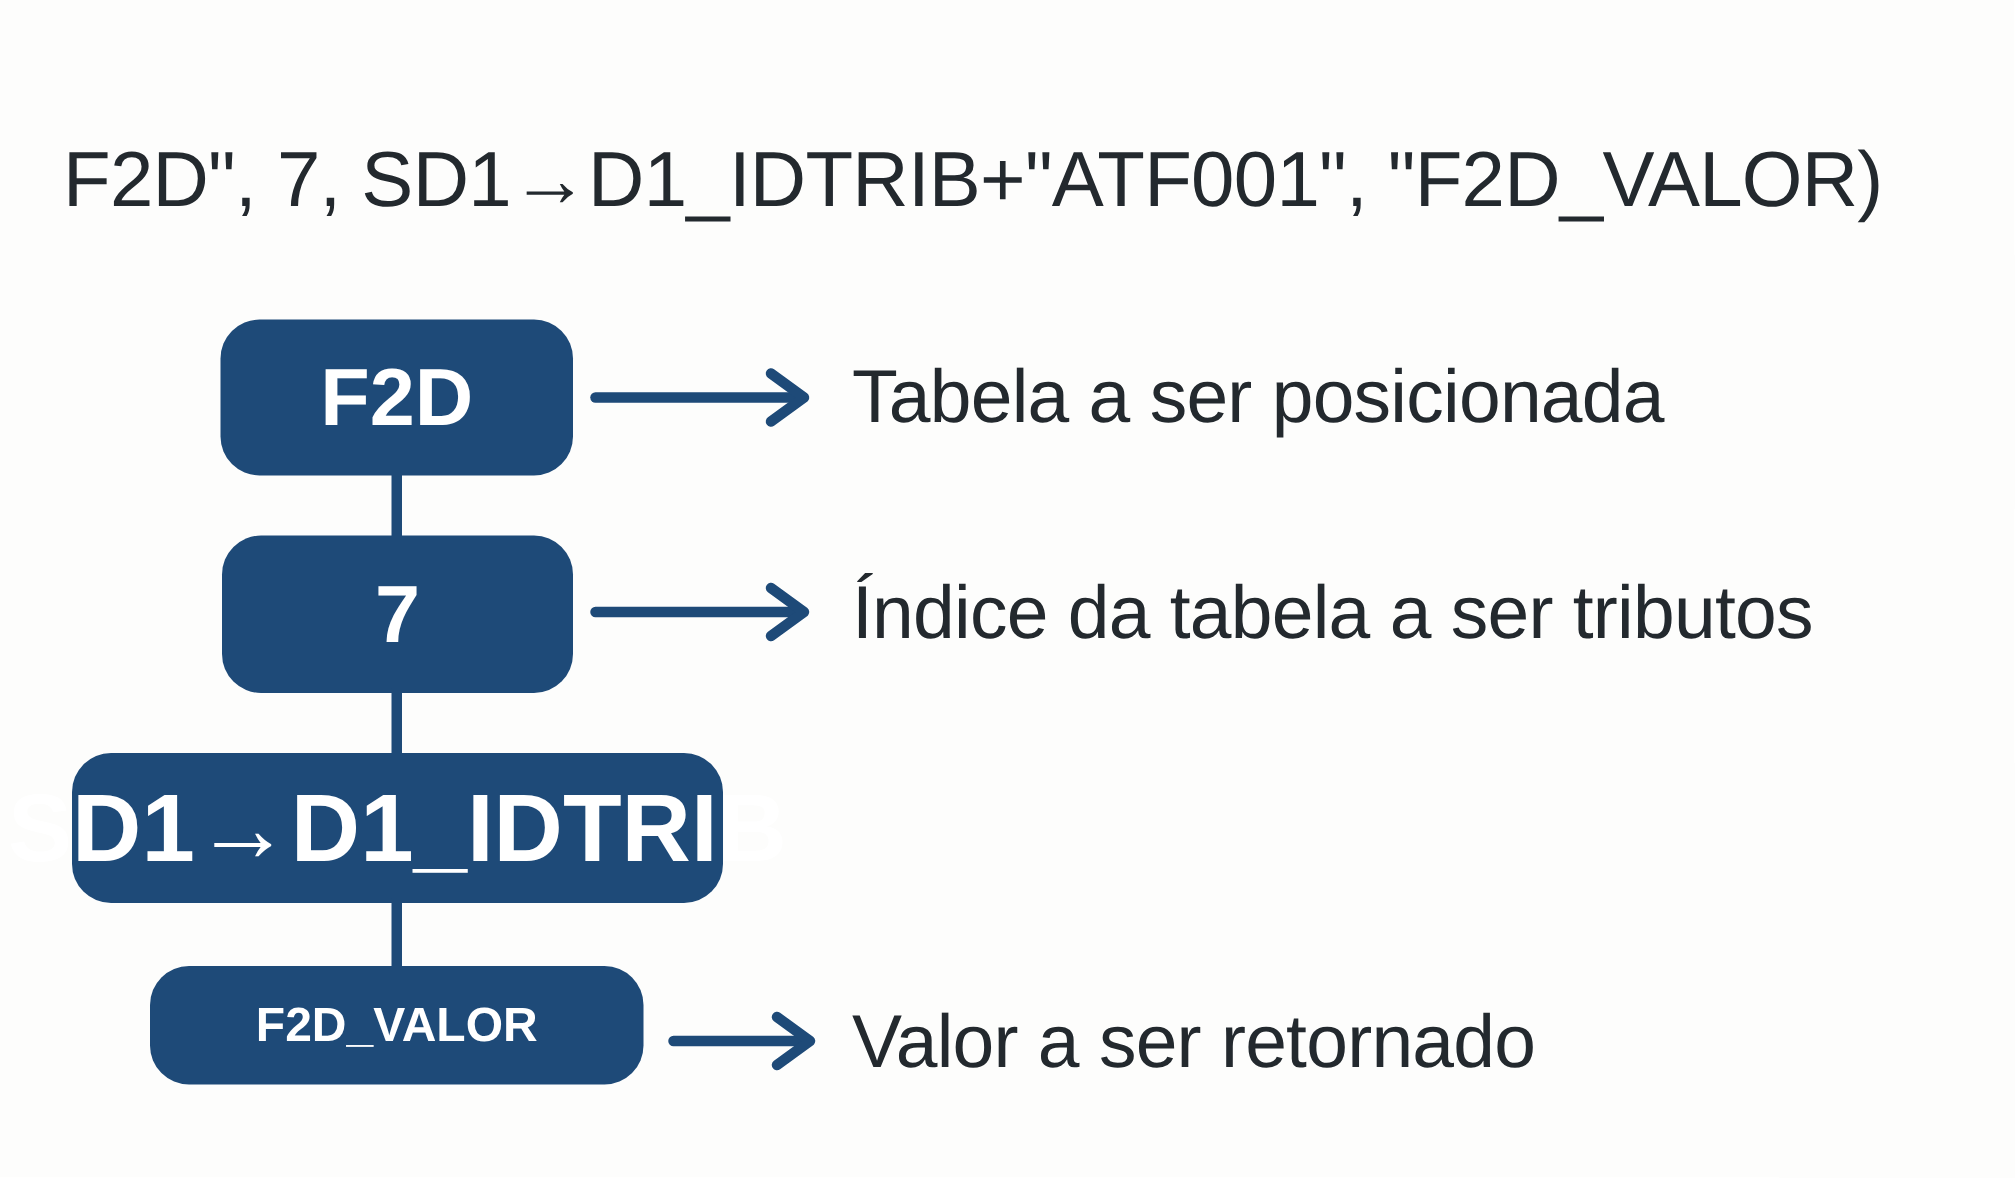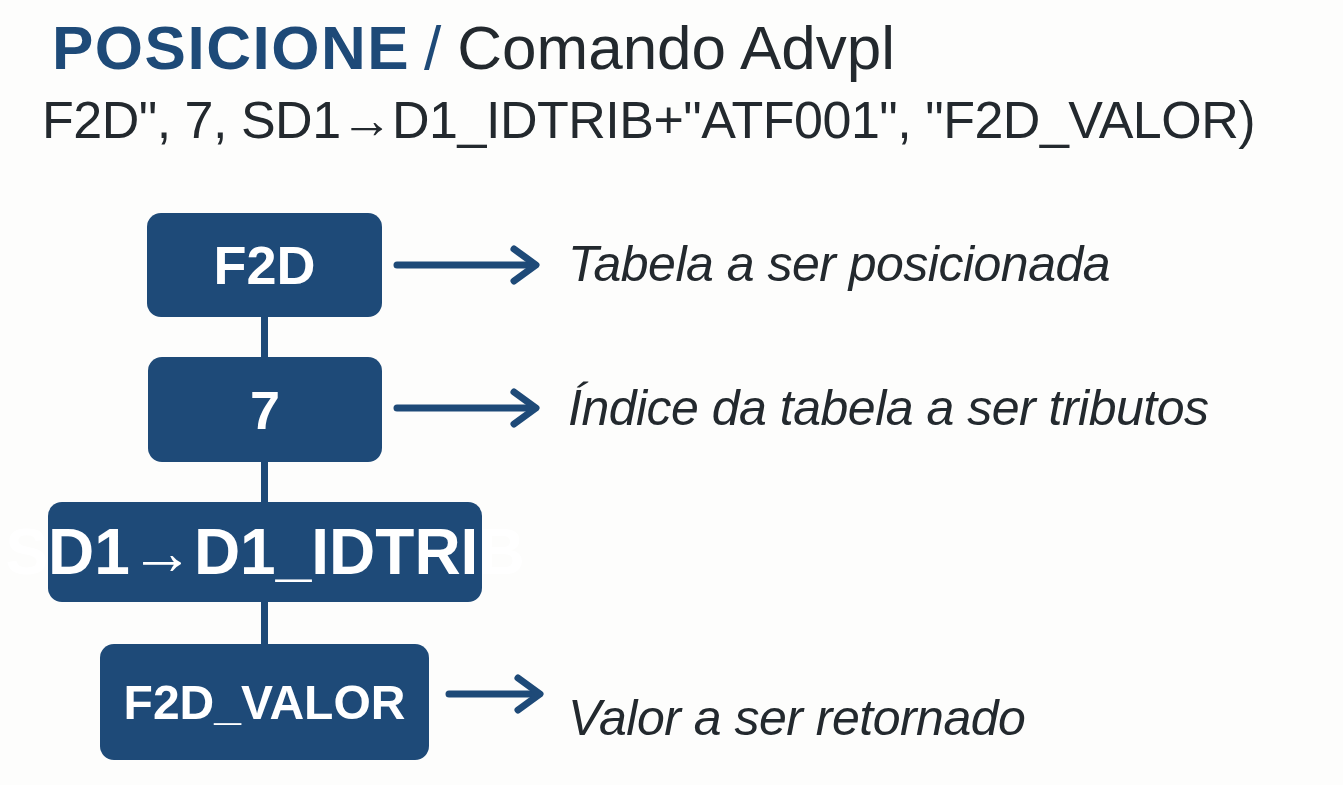--- a/index.html
+++ b/index.html
@@ -12,57 +12,54 @@
   .title { position:absolute; left:52px; top:14px; font-size:62px; line-height:1.1; white-space:nowrap; }
   .title .cmd { color:#1e4a78; font-weight:700; letter-spacing:1.5px; }
   .title .sep { color:#1e4a78; font-weight:400; margin:0 16px 0 14px; }
   .title .sub { color:#23292e; font-weight:400; }
   .code {
     position:absolute; left:42px; top:92px; font-size:52px; line-height:1.1;
     color:#23292e; white-space:nowrap; letter-spacing:-0.5px;
   }
   
   .node {
-    position:absolute; background:#1e4a78; border-radius:14px;
+    position:absolute; background:#1e4a78; border-radius:26px;
     display:flex; align-items:center; justify-content:center;
     color:#ffffff; font-weight:700; white-space:nowrap;
   }
   .node1 { left:147px; top:213px; width:235px; height:104px; font-size:54px; }
   .node2 { left:148px; top:357px; width:234px; height:105px; font-size:54px; }
   .node3 { left:48px;  top:502px; width:434px; height:100px; font-size:64px; }
-  .node4 { left:100px; top:644px; width:329px; height:116px; font-size:48px; }
+  .node4 { left:100px; top:644px; width:329px; height:79px; font-size:32px; }
   
   .connector { position:absolute; left:261px; width:7px; background:#1e4a78; }
   .c1 { top:314px; height:46px; }
   .c2 { top:459px; height:46px; }
   .c3 { top:599px; height:48px; }
   
   .arrow { position:absolute; }
   .a1 { left:393px; top:242px; }
   .a2 { left:393px; top:385px; }
   .a4 { left:445px; top:671px; }
   .arrow svg { display:block; }
   
   .desc {
     position:absolute; left:568px; height:60px; line-height:60px;
-    font-size:50px; color:#23292e; white-space:nowrap; letter-spacing:-0.5px;font-style:italic;
+    font-size:50px; color:#23292e; white-space:nowrap; letter-spacing:-0.5px;
   }
   .d1 { top:234px; }
   .d2 { top:378px; }
   .d3 { top:522px; }
-  .d4 { top:688px;text-align:right; }
+  .d4 { top:664px;text-align:right; }
 </style>
 </head>
 <body>
 
 <div class="canvas">
 
-  <div class="title">
-    <span class="cmd">POSICIONE</span><span class="sep">/</span><span class="sub">Comando Advpl</span>
-  </div>
   <div class="code">F2D", 7, SD1→D1_IDTRIB+"ATF001", "F2D_VALOR)</div>
 
   <div class="node node1">
     <span>F2D</span>
   </div>
   <div class="connector c1"></div>
   <div class="arrow a1">
     <svg width="152" height="46" viewBox="0 0 152 46" fill="none">
       <path d="M4 23 H138" stroke="#1e4a78" stroke-width="7" stroke-linecap="round"></path>
       <path d="M121 7 L143 23 L121 39" stroke="#1e4a78" stroke-width="7" stroke-linecap="round" stroke-linejoin="round" fill="none"></path>

